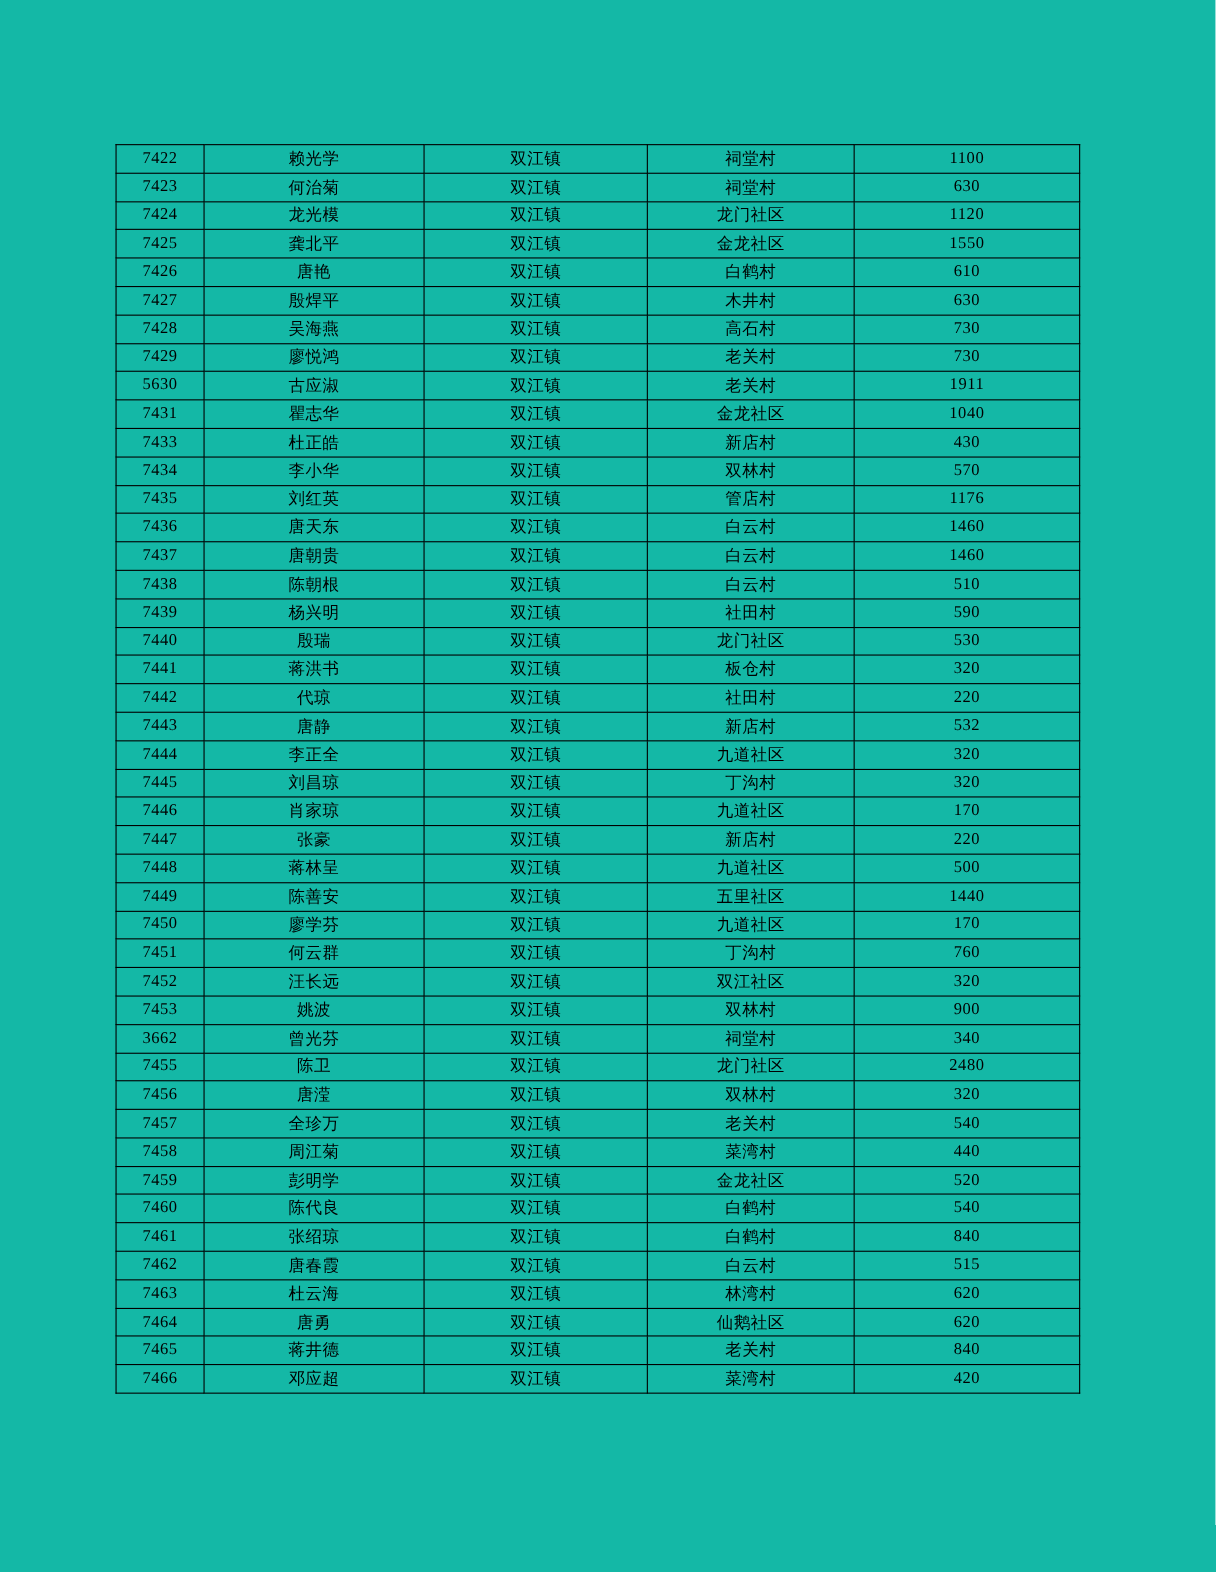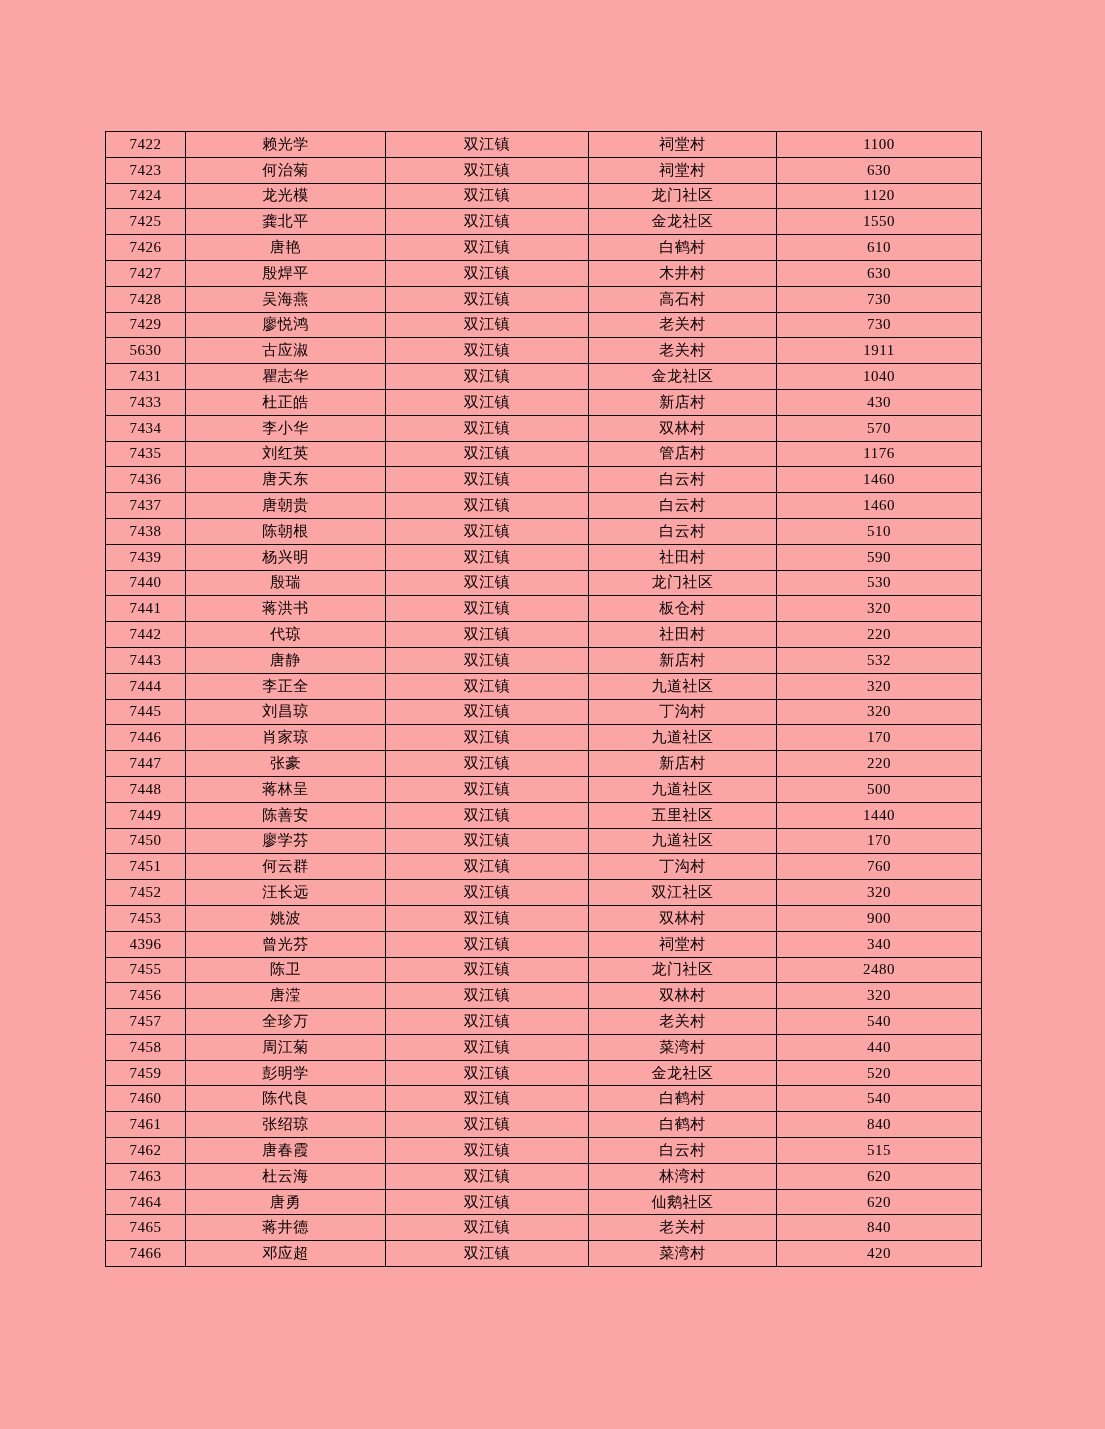--- a/index.html
+++ b/index.html
@@ -10,21 +10,21 @@
   body {
     width: 1105px;
     height: 1429px;
     font-family: "Liberation Serif", "DejaVu Serif", serif;
     color: #000000;
   }
   .page {
     position: relative;
     width: 1105px;
     height: 1429px;
-    background: #fca5a5;
+    background: #14b8a6;
     overflow: hidden;
   }
   table.data-table {
     position: absolute;
     left: 105px;
     top: 131px;
     width: 876px;
     border-collapse: collapse;
     table-layout: fixed;
   }
@@ -269,21 +269,21 @@
           <td>320</td>
         </tr>
         <tr>
           <td>7453</td>
           <td>姚波</td>
           <td>双江镇</td>
           <td>双林村</td>
           <td>900</td>
         </tr>
         <tr>
-          <td>4396</td>
+          <td>3662</td>
           <td>曾光芬</td>
           <td>双江镇</td>
           <td>祠堂村</td>
           <td>340</td>
         </tr>
         <tr>
           <td>7455</td>
           <td>陈卫</td>
           <td>双江镇</td>
           <td>龙门社区</td>

